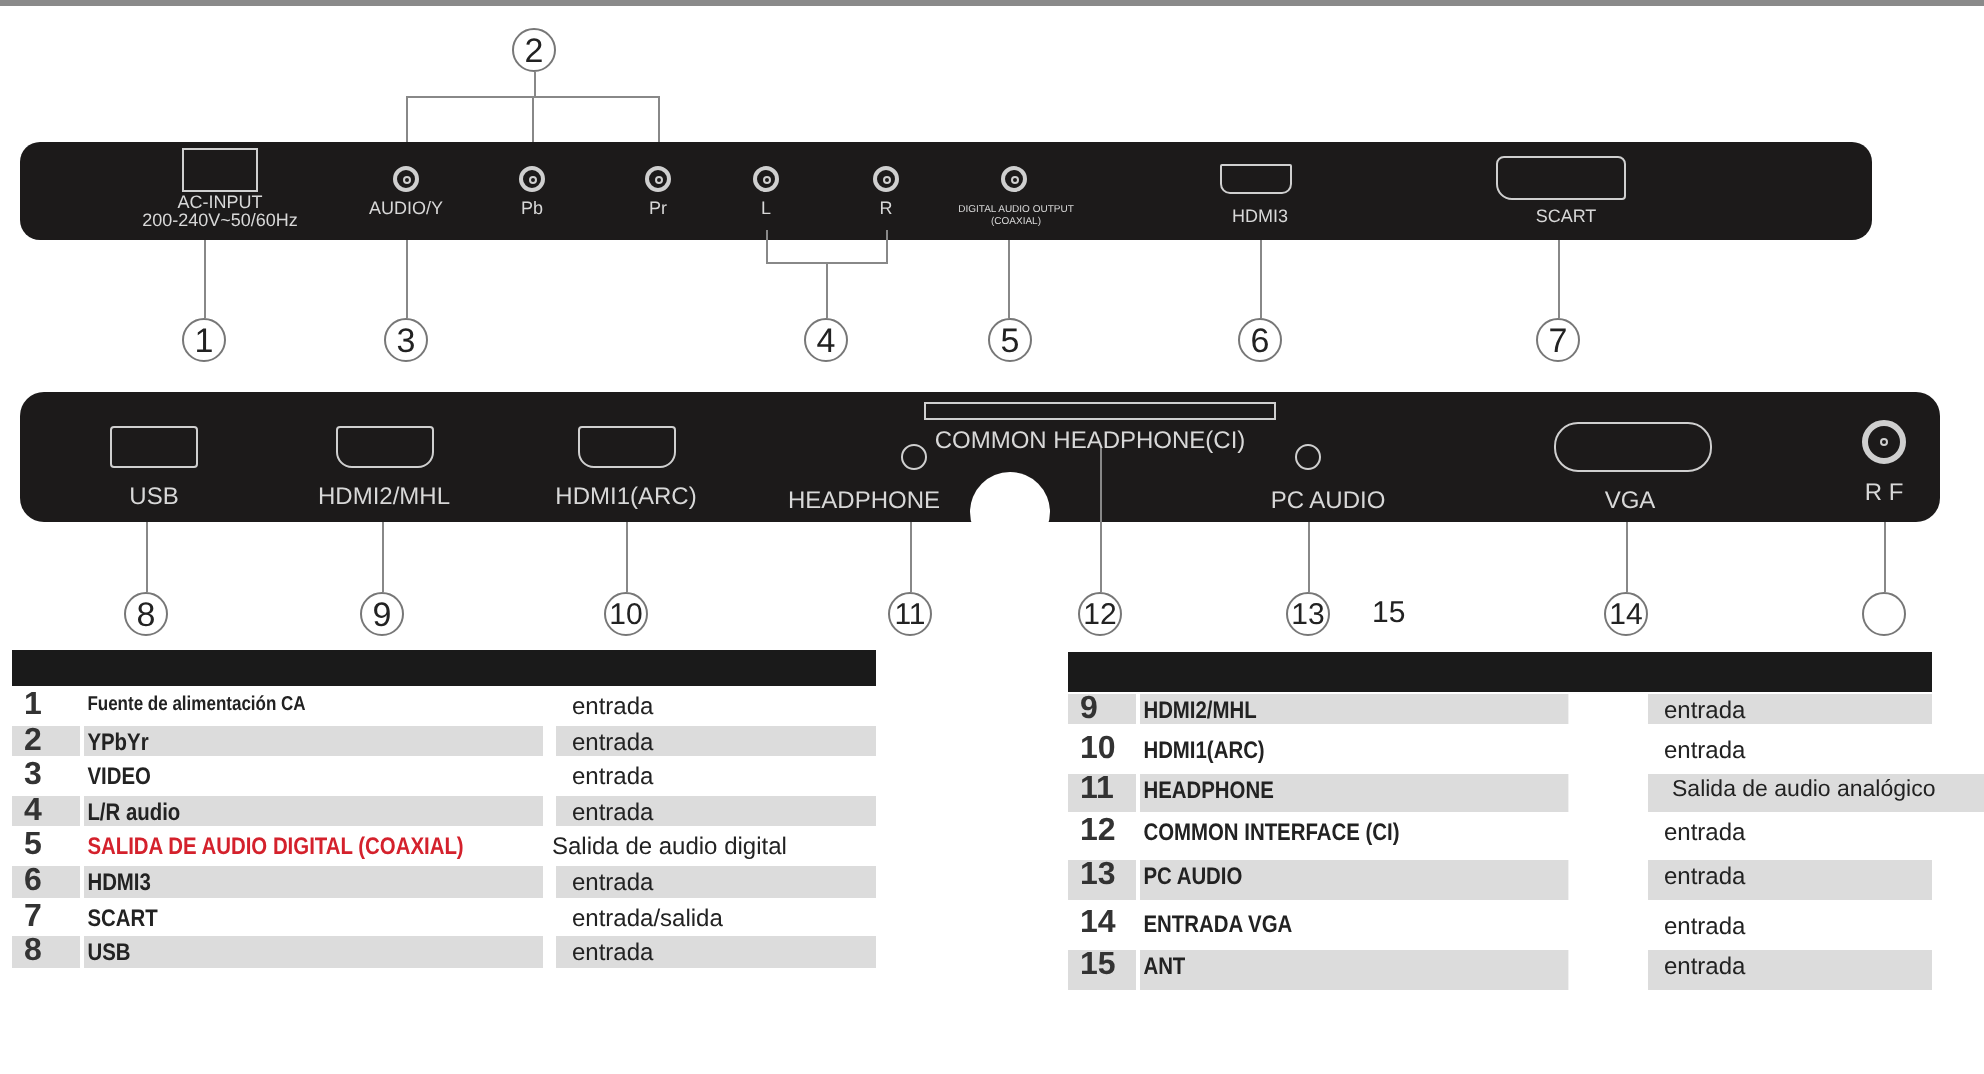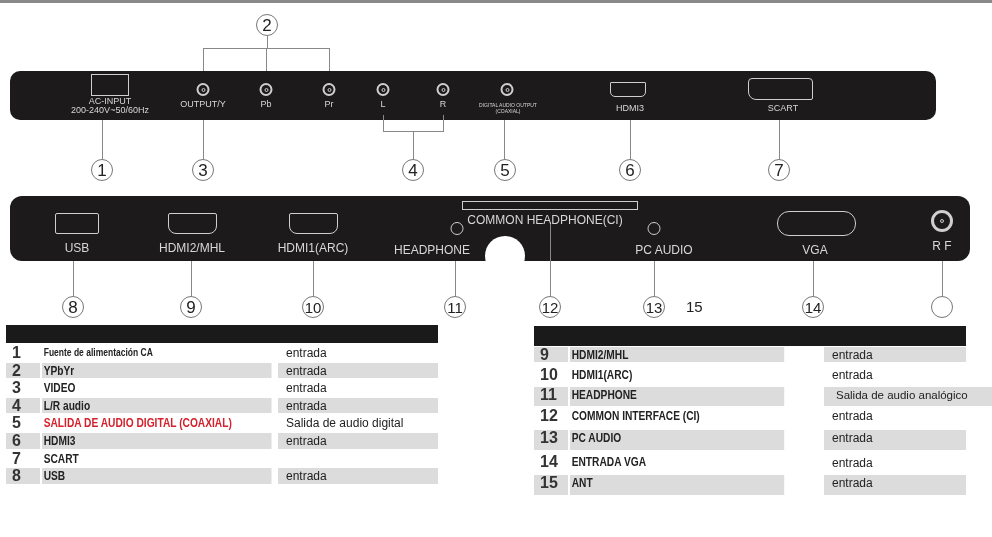--- a/index.html
+++ b/index.html
@@ -43,21 +43,21 @@
   <div class="vline" style="left:329px;top:48px;height:24px;"></div>
 
   <div class="panel" style="left:10px;top:71px;width:476px;height:49px;border-radius:10px 0 0 10px;"></div>
   <div class="panel" style="left:480px;top:71px;width:456px;height:49px;border-radius:0 10px 10px 0;"></div>
 
   <div class="rect-port" style="left:91px;top:74px;width:38px;height:22px;"></div>
   <div class="ptext" style="left:110px;top:97px;">AC-INPUT</div>
   <div class="ptext" style="left:110px;top:106px;">200-240V~50/60Hz</div>
 
   <div class="conn-rca" style="left:203px;top:83px;"></div>
-  <div class="ptext" style="left:203px;top:100px;">OUTPUT/Y</div>
+  <div class="ptext" style="left:203px;top:100px;">AUDIO/Y</div>
   <div class="conn-rca" style="left:266px;top:83px;"></div>
   <div class="ptext" style="left:266px;top:100px;text-align:right;">Pb</div>
   <div class="conn-rca" style="left:329px;top:83px;"></div>
   <div class="ptext" style="left:329px;top:100px;">Pr</div>
   <div class="conn-rca" style="left:383px;top:83px;"></div>
   <div class="ptext" style="left:383px;top:100px;">L</div>
   <div class="conn-rca" style="left:443px;top:83px;"></div>
   <div class="ptext" style="left:443px;top:100px;">R</div>
   <div class="conn-rca" style="left:507px;top:83px;"></div>
   <div class="ptext tiny" style="left:508px;top:103px;">DIGITAL AUDIO OUTPUT</div>
@@ -156,30 +156,31 @@
     <div class="c-type" style="left:272px;width:160px;">entrada</div>
   </div>
   <div class="trow shaded">
     <div class="c-num">4</div>
     <div class="c-name" style="left:36px;width:270px;">L/R audio</div>
     <div class="c-type" style="left:272px;width:160px;">entrada</div>
   </div>
   <div class="trow">
     <div class="c-num">5</div>
     <div class="c-name red" style="left:36px;width:300px;">SALIDA DE AUDIO DIGITAL (COAXIAL)</div>
-    <div class="c-type" style="left:272px;width:160px;">Salida de audio digital</div>
+    <div class="c-type" style="left:262px;width:160px;">Salida de audio digital</div>
   </div>
   <div class="trow shaded">
     <div class="c-num">6</div>
     <div class="c-name" style="left:36px;width:270px;">HDMI3</div>
     <div class="c-type" style="left:272px;width:160px;">entrada</div>
   </div>
   <div class="trow">
     <div class="c-num">7</div>
     <div class="c-name" style="left:36px;width:270px;">SCART</div>
+    <div class="c-type" style="left:272px;width:160px;">entrada/salida</div>
   </div>
   <div class="trow shaded">
     <div class="c-num">8</div>
     <div class="c-name" style="left:36px;width:270px;">USB</div>
     <div class="c-type" style="left:272px;width:160px;">entrada</div>
   </div>
 </div>
 
 <div class="tbl" style="left:534px;top:326px;width:432px;">
   <div class="tbl-head" style="height:20px;"></div>

